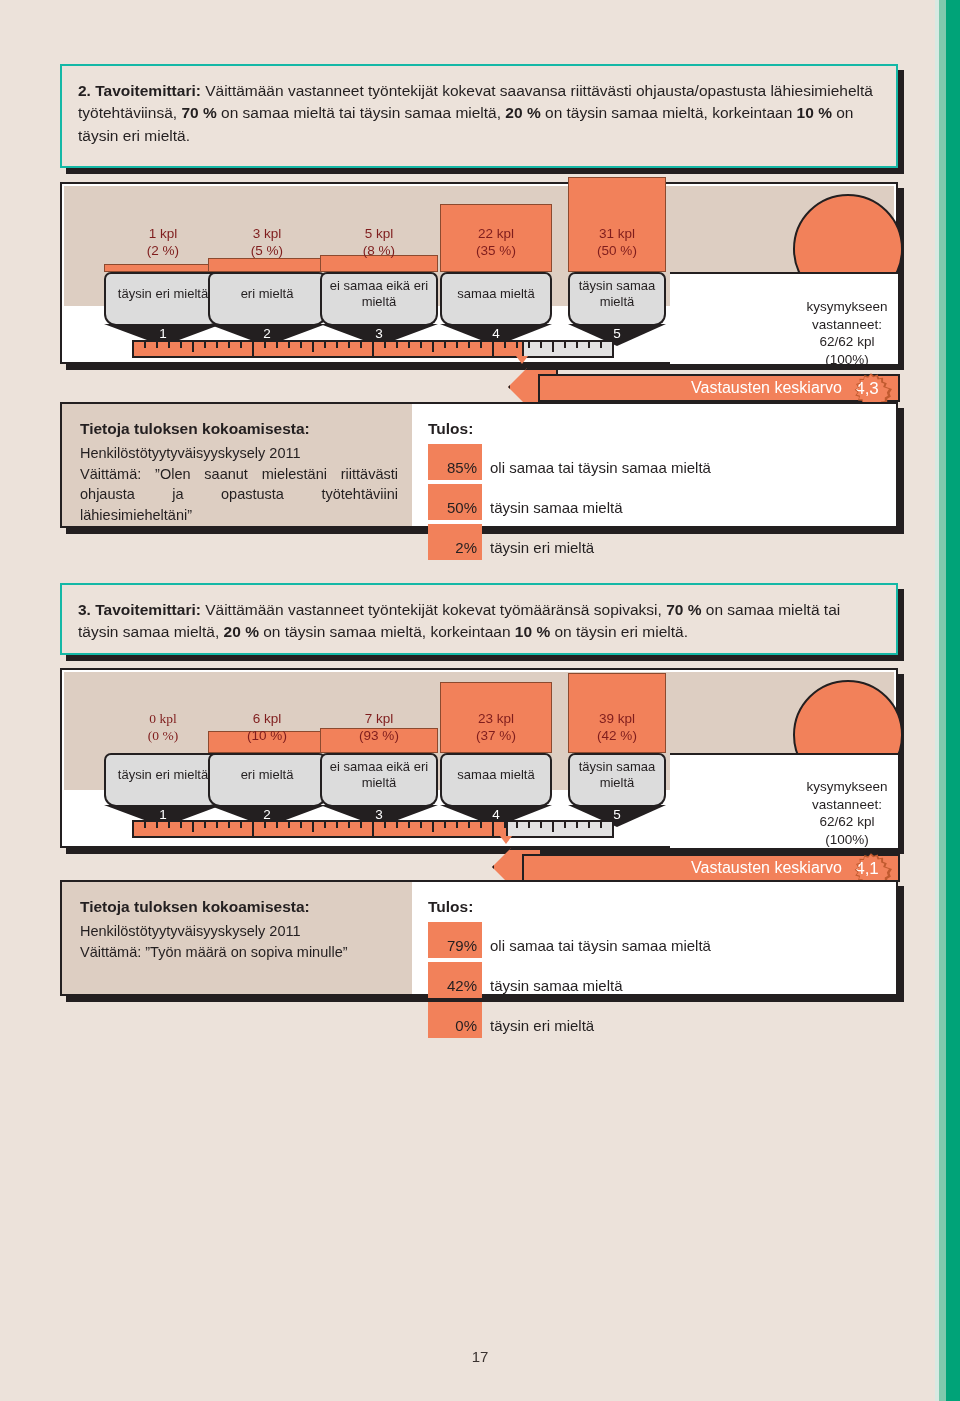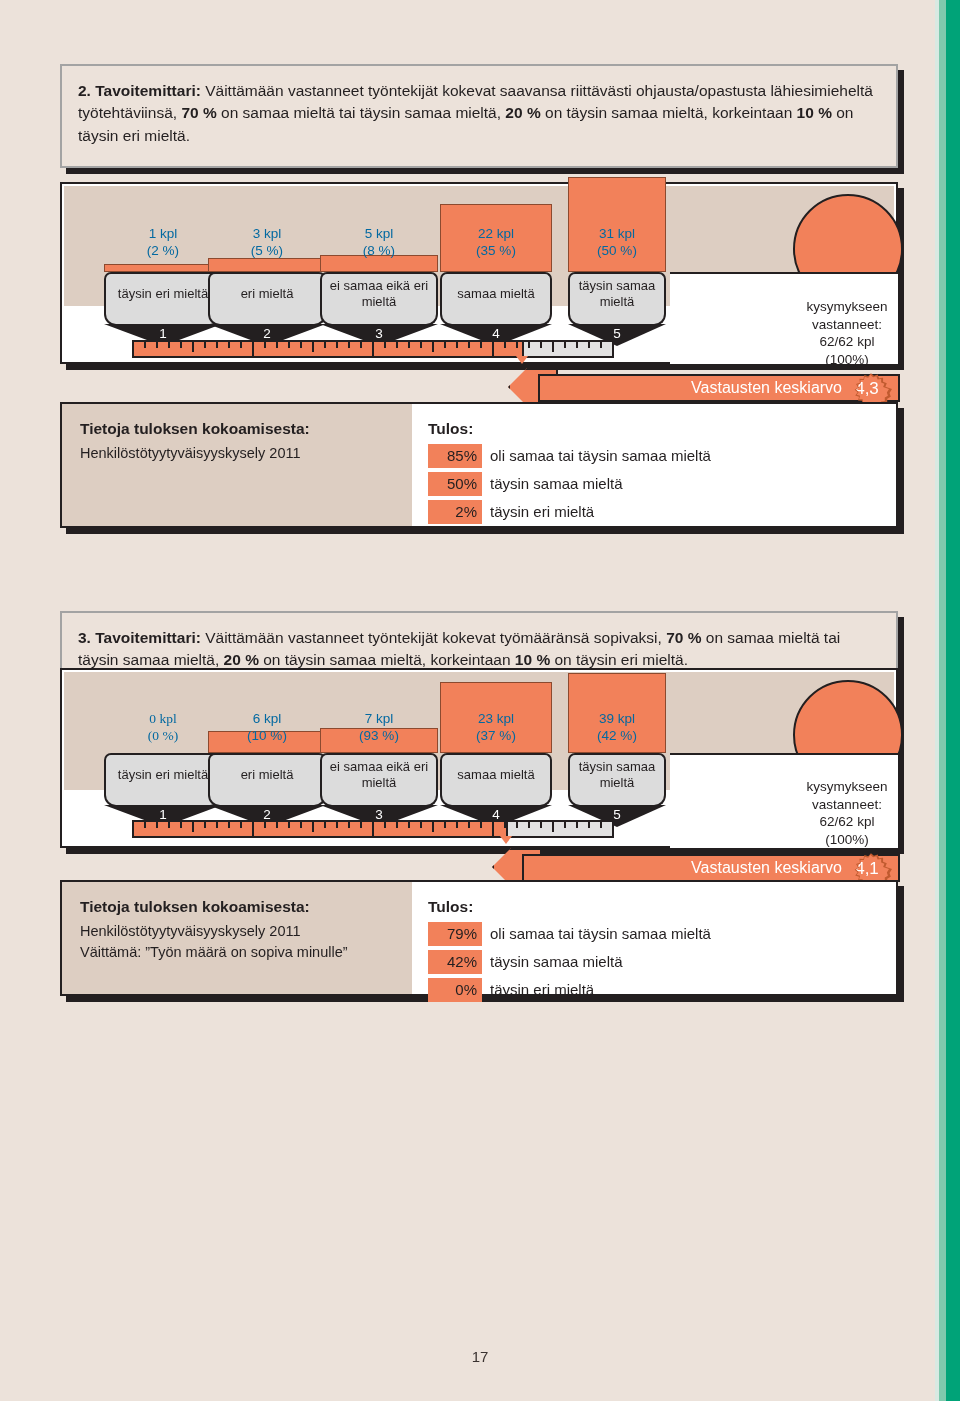--- a/index.html
+++ b/index.html
@@ -15,21 +15,21 @@
   
   .green-stripe{position:absolute;top:0;bottom:0;background:#00a07a;}
   .gs1{right:0;width:14px;background:#00a378;}
   .gs2{right:14px;width:7px;background:#7ec9ad;}
   .gs3{right:21px;width:4px;background:#d9e9e2;}
 
   
   .card{
     position:absolute;
     background:#ece2da;
-    border:2px solid #a3a3a3;
+    border:2px solid #14b8a6;
     box-shadow:6px 6px 0 rgba(35,31,32,1);
   }
   .headbox{
     box-sizing:border-box;
     padding:14px 16px 10px 16px;
     font-size:15.5px;
     line-height:1.45;
   }
   .headbox b{font-weight:bold;}
 
@@ -54,21 +54,21 @@
     box-sizing:border-box;
     text-align:center;
     color:#231f20;
   }
   .barlabel{
     position:absolute;
     left:0;right:0;
     text-align:center;
     font-size:13.5px;
     line-height:1.25;
-    color:#0369a1;
+    color:#7f1d1d;
     white-space:nowrap;
   }
 
   
   .tabbox{
     position:absolute;
     background:#dcdcdc;
     border:2px solid #231f20;
     border-bottom:none;
     border-radius:7px 7px 0 0;
@@ -202,21 +202,21 @@
     padding:14px 12px 12px 16px;
     font-size:14.5px;line-height:1.45;
     flex:1;
   }
   .info-right .ttl{font-weight:bold;font-size:15.5px;display:block;margin-bottom:4px;}
   .resrow{display:flex;align-items:baseline;margin-bottom:4px;}
   .pct{
     background:#f2815a;
     display:inline-block;
     width:54px;text-align:right;
-    padding:1px 5px 1px 0;
+    padding:13px 5px 1px 0;
     margin-right:8px;
     font-size:15px;
     box-sizing:border-box;
   }
   .rest{font-size:15px;}
 
   .pagenum{
     position:absolute;left:0;right:0;text-align:center;
     font-size:15px;color:#3a3230;
   }
@@ -364,39 +364,40 @@
     <div class="star-outer" style="left:334px;top:-4px;width:50px;height:50px;"></div>
     <div class="starburst" style="left:337px;top:-1px;width:44px;height:44px;">
       <span>4,3</span>
     </div>
   </div>
 
   <div class="infopanel" style="left:60px;top:402px;width:838px;height:126px;">
     <div class="info-left" style="width:350px;">
       <span class="ttl">Tietoja tuloksen kokoamisesta:</span>
       <span>Henkilöstötyytyväisyyskysely 2011</span>
+      <div class="jst">Väittämä: ”Olen saanut mielestäni riittävästi ohjausta ja opastusta työtehtäviini lähiesimieheltäni”</div>
     </div>
     <div class="info-right">
       <span class="ttl">Tulos:</span>
       <div class="resrow">
         <span class="pct">85%</span>
         <span class="rest">oli samaa tai täysin samaa mieltä</span>
       </div>
       <div class="resrow">
         <span class="pct">50%</span>
         <span class="rest">täysin samaa mieltä</span>
       </div>
       <div class="resrow">
         <span class="pct">2%</span>
         <span class="rest">täysin eri mieltä</span>
       </div>
     </div>
   </div>
 
-  <div class="card headbox" style="left:60px;top:583px;width:838px;height:72px;margin-top:28px;">
+  <div class="card headbox" style="left:60px;top:583px;width:838px;height:72px;">
     <b>3. Tavoitemittari:</b><span> Väittämään vastanneet työntekijät kokevat työmääränsä sopivaksi, </span><b>70 %</b><span> on samaa mieltä tai täysin samaa mieltä, </span><b>20 %</b><span> on täysin samaa mieltä, korkeintaan </span><b>10 %</b><span> on täysin eri mieltä.</span>
   </div>
 
   <div class="chartpanel" style="left:60px;top:668px;width:838px;height:180px;">
     <div class="beige" style="height:118px;"></div>
   </div>
 
   <div class="bar" style="left:104px;top:752px;width:118px;height:0px;border:none;"></div>
   <div class="barlabel" style="left:104px;top:711px;width:118px;font-family:Liberation Serif, serif;">
     <span>0 kpl</span><br>

